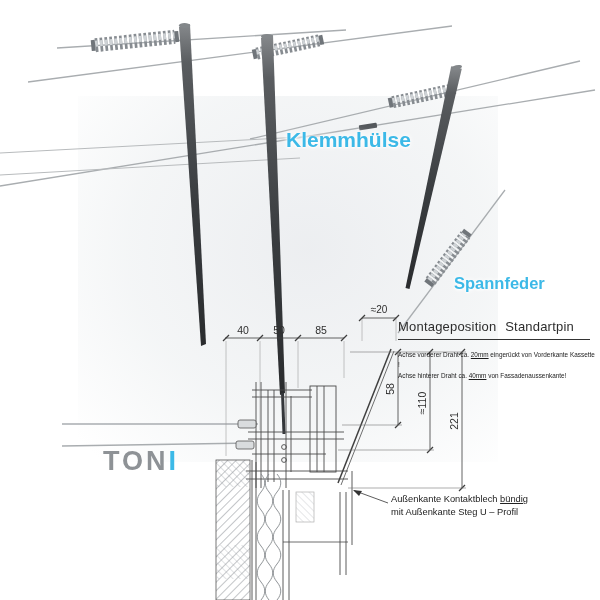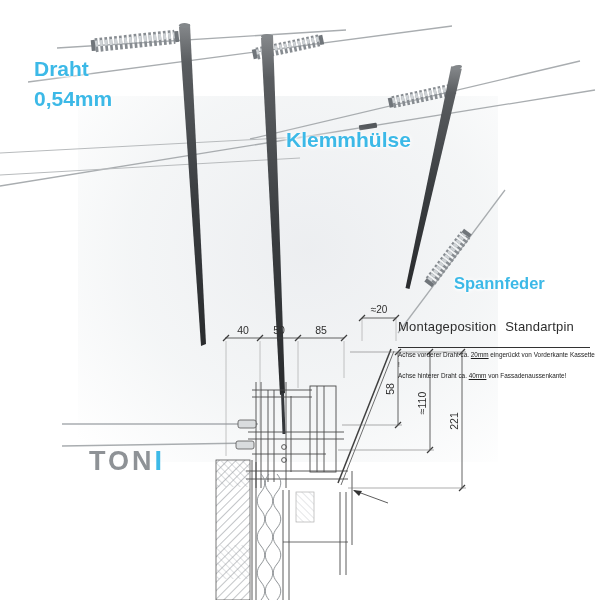--- a/index.html
+++ b/index.html
@@ -18,29 +18,29 @@
     position:absolute; color:var(--accent); font-weight:600;
     text-shadow:0 0 8px #fff, 0 0 4px #fff, 0 1px 2px #fff;
     white-space:nowrap;
   }
   .draht { left:34px; top:54px; font-size:21px; line-height:1.45; }
   .klemm { left:286px; top:128px; font-size:21px; }
   .spann { left:437px; top:274px; font-size:16.5px;padding-left:17px; }
   .dw-title {
     position:absolute; left:398px; top:319px; width:192px;
     font-size:13px; color:#2d2d2d; letter-spacing:.2px; word-spacing:5px;
-    border-bottom:1.5px solid #333; padding-bottom:13px; white-space:nowrap;
+    border-bottom:1.5px solid #333; padding-bottom:5px; white-space:nowrap;
   }
   .dw-notes {
     position:absolute; left:398px; top:350px; width:200px;
     font-size:6.4px; color:#1c1c1c; line-height:1.6;
   }
   .u { text-decoration:underline; }
   .logo {
-    position:absolute; left:89px; top:446px;
+    position:absolute; left:103px; top:446px;
     font-size:27px; font-weight:bold; letter-spacing:3px;
   }
   .logo-gray { color:#8e9296; }
   .logo-accent { color:var(--accent); }
   .callout {
     position:absolute; left:391px; top:493px;
     font-size:9.3px; color:#222; line-height:1.35; white-space:nowrap;
   }
   text { font-family:"Liberation Sans", sans-serif; fill:#2f2f2f; }
 </style>
@@ -212,31 +212,31 @@
       <text x="243" y="334" text-anchor="middle">40</text>
       <text x="279" y="334" text-anchor="middle">50</text>
       <text x="321" y="334" text-anchor="middle">85</text>
       <text x="379" y="313" text-anchor="middle" font-size="10">≈20</text>
       <text x="394" y="389" text-anchor="middle" transform="rotate(-90 394 389)">58</text>
       <text x="426" y="403" text-anchor="middle" transform="rotate(-90 426 403)">≈110</text>
       <text x="458" y="421" text-anchor="middle" transform="rotate(-90 458 421)">221</text>
     </g>
   </svg>
 
-  <div class="lbl draht">
-    <div>Draht</div>
-    <div>0,54mm</div>
-  </div>
   <div class="lbl klemm">Klemmhülse</div>
   <div class="lbl spann">Spannfeder</div>
 
   <div class="dw-title">Montageposition Standartpin</div>
   <div class="dw-notes">
     <div class="note-line"><span>Achse vorderer Draht ca. </span><span class="u">20mm</span><span> eingerückt von Vorderkante Kassette !</span></div>
     <div class="note-line"><span>Achse hinterer Draht ca. </span><span class="u">40mm</span><span> von Fassadenaussenkante!</span></div>
   </div>
 
   <div class="logo">
     <span class="logo-gray">TON</span><span class="logo-accent">I</span>
   </div>
 
+  <div class="callout">
+    <div><span>Außenkante Kontaktblech </span><span class="u">bündig</span></div>
+    <div>mit Außenkante Steg U – Profil</div>
+  </div>
 
 </div>
 
 </body></html>

